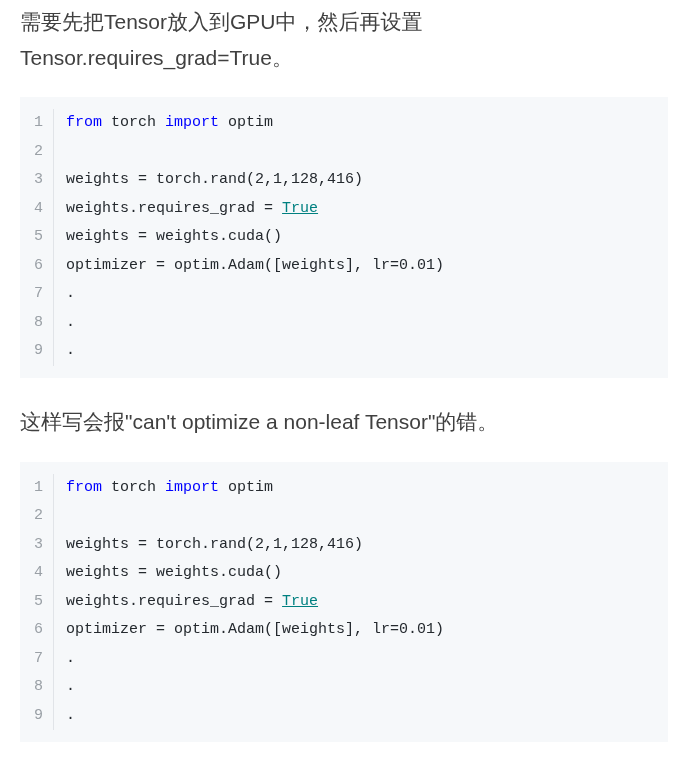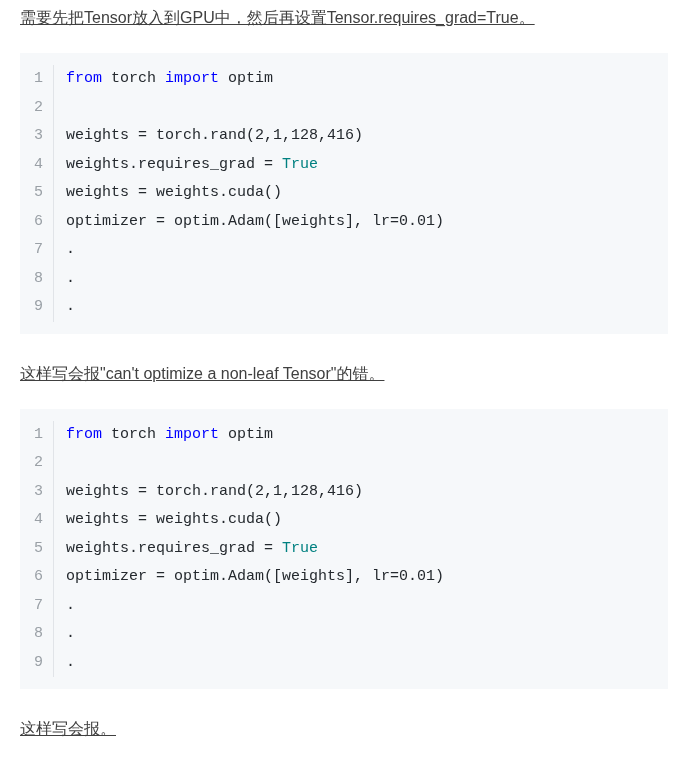--- a/index.html
+++ b/index.html
@@ -8,23 +8,22 @@
     padding: 0 20px 20px 20px;
     font-family: -apple-system, BlinkMacSystemFont, "Segoe UI", "Microsoft YaHei", sans-serif;
     font-size: 16px;
     color: #4d4d4d;
     background: #ffffff;
     width: 688px;
   }
   .para {
     margin: 4px 0 22px 0;
     line-height: 1.7;
-    font-size: 16px;
+    font-size: 21px;
     color: #404040;
-    text-decoration: underline;
   }
   .code-block {
     background: #f6f8fa;
     padding: 12px 0 12px 0;
     margin: 0 0 26px 0;
     font-family: "SFMono-Regular", Consolas, "Liberation Mono", Menlo, monospace;
     font-size: 15px;
     line-height: 1.9;
     color: #24292e;
   }
@@ -39,21 +38,21 @@
     color: #9aa0a6;
     user-select: none;
     flex-shrink: 0;
     border-right: 1px solid #e1e4e8;
     margin-right: 12px;
   }
   .code {
     white-space: pre;
   }
   .kw { color: #0000ff; }
-  .bool { color: #008080; }
+  .bool { color: #008080; text-decoration: underline; }
 </style>
 </head>
 <body>
 
 <p class="para">需要先把Tensor放入到GPU中，然后再设置Tensor.requires_grad=True。</p>
 
 <div class="code-block" id="cb1">
     <div class="code-line">
       <span class="ln">1</span>
       <span class="code"><span class="kw">from</span><span> torch </span><span class="kw">import</span><span> optim</span></span>

